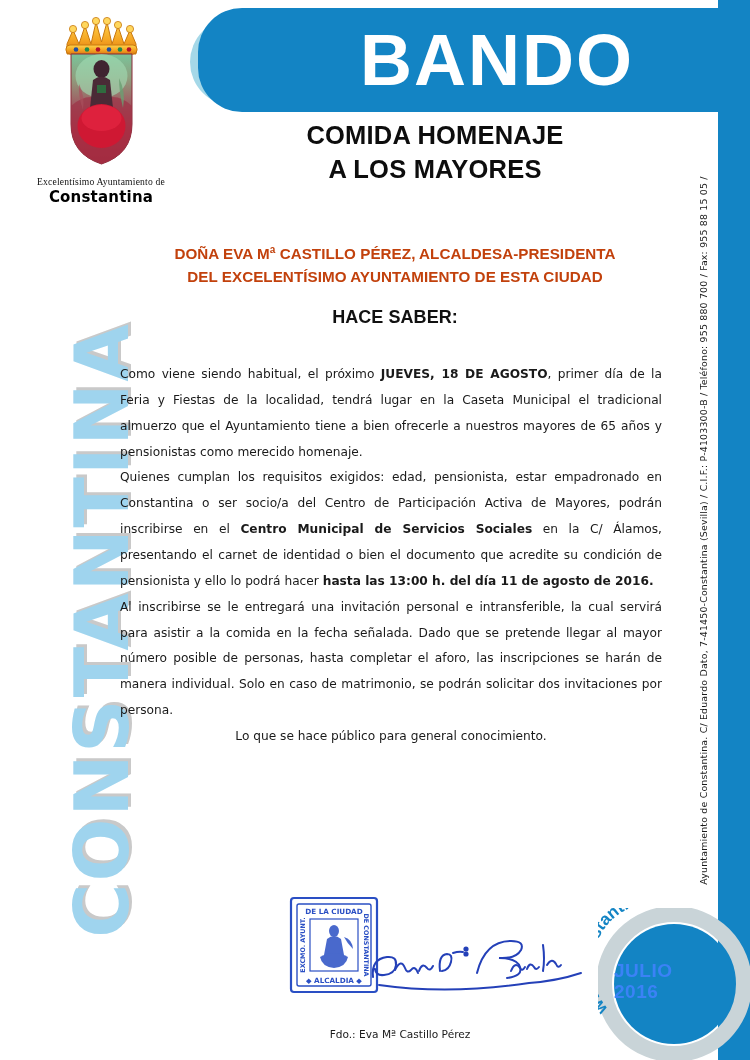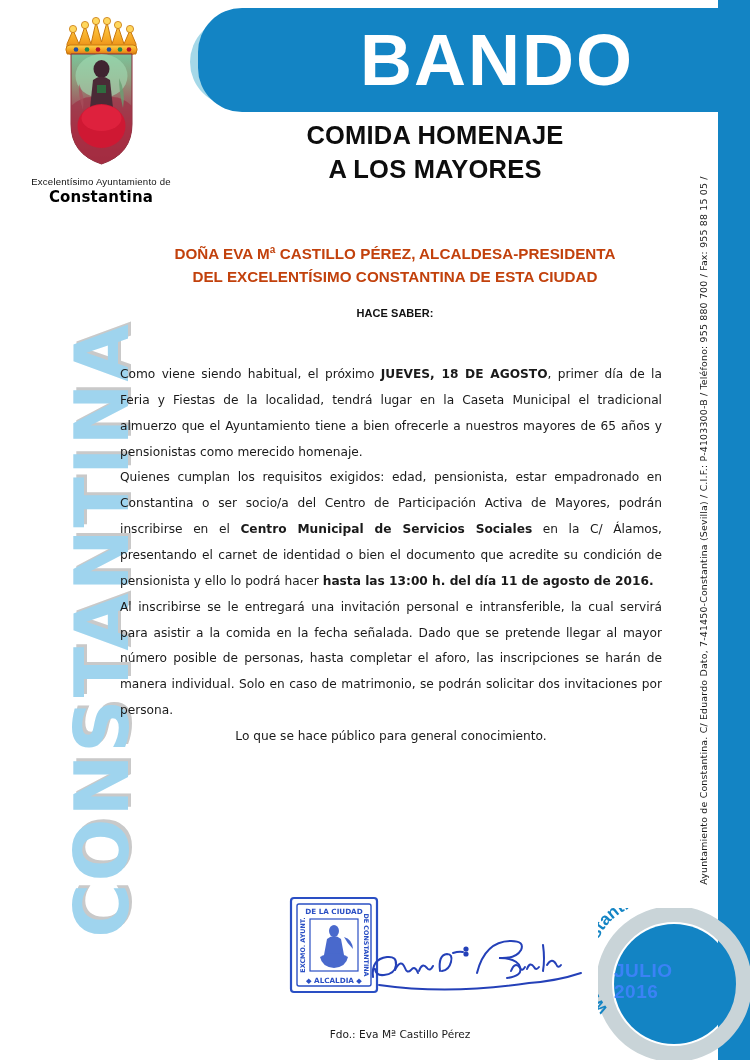--- a/index.html
+++ b/index.html
@@ -83,21 +83,21 @@
     text-align: center;
   }
   .crest {
     position: relative;
     width: 105px;
     height: 160px;
     margin: 0 auto;
   }
   .crest svg { display: block; }
   .crest-sub1 {
-    font-family: Liberation Sans, sans-serif;
+    font-family: Liberation Serif, serif;
     font-size: 9.6px;
     color: #111;
     letter-spacing: 0.2px;
     margin-top: 2px;
   }
   .crest-sub2 {
     font-family: "DejaVu Sans", sans-serif;
     font-size: 15px;
     font-weight: bold;
     color: #000;
@@ -166,21 +166,21 @@
     line-height: 1.5;
     letter-spacing: 0.05px;
   }
   .hace-saber {
     position: absolute;
     left: 100px;
     top: 307px;
     width: 590px;
     text-align: center;
     font-family: "Liberation Sans", sans-serif;
-    font-size: 11px;
+    font-size: 18px;
     font-weight: bold;
     color: #111;
     letter-spacing: 0.05px;
   }
 
   
   .body-text {
     position: absolute;
     left: 120px;
     top: 362px;
@@ -353,21 +353,21 @@
     <span>BANDO</span>
   </div>
 
   <div class="title-main">
     <div>COMIDA HOMENAJE</div>
     <div>A LOS MAYORES</div>
   </div>
 
   <div class="title-sub">
     <div>DOÑA EVA Mª CASTILLO PÉREZ, ALCALDESA-PRESIDENTA</div>
-    <div>DEL EXCELENTÍSIMO CONSTANTINA DE ESTA CIUDAD</div>
+    <div>DEL EXCELENTÍSIMO AYUNTAMIENTO DE ESTA CIUDAD</div>
   </div>
 
   <div class="hace-saber">HACE SABER:</div>
 
   <div class="body-text">
 
     <p><span>Como viene siendo habitual, el próximo </span><b>JUEVES, 18 DE AGOSTO</b><span>, primer día de la Feria y Fiestas de la localidad, tendrá lugar en la Caseta Municipal el tradicional almuerzo que el Ayuntamiento tiene a bien ofrecerle a nuestros mayores de 65 años y pensionistas como merecido homenaje.</span></p>
 
     <p><span>Quienes cumplan los requisitos exigidos: edad, pensionista, estar empadronado en Constantina o ser socio/a del Centro de Participación Activa de Mayores, podrán inscribirse en el </span><b>Centro Municipal de Servicios Sociales</b><span> en la C/ Álamos, presentando el carnet de identidad o bien el documento que acredite su condición de pensionista y ello lo podrá hacer </span><b>hasta las 13:00 h. del día 11 de agosto de 2016.</b></p>
 

